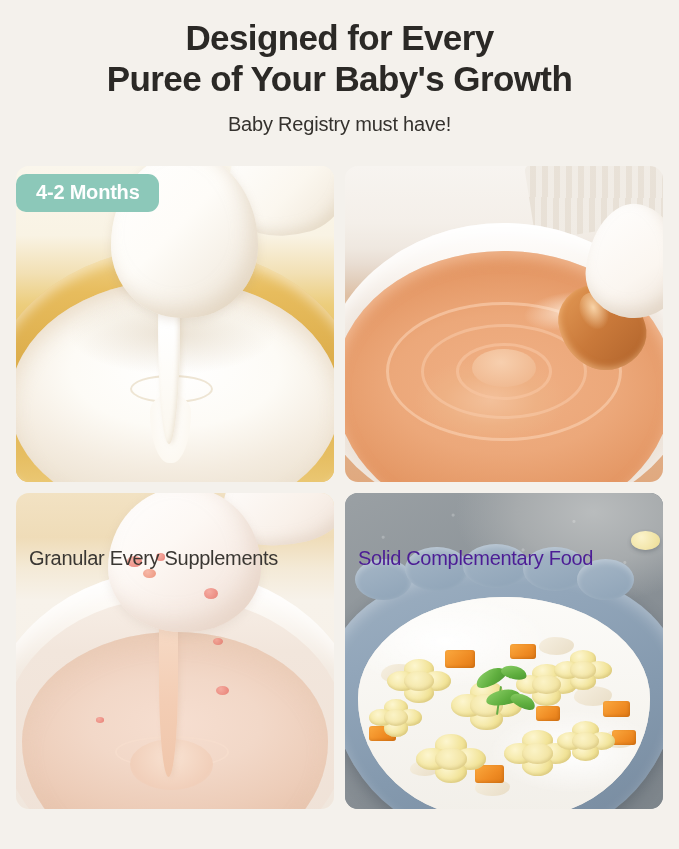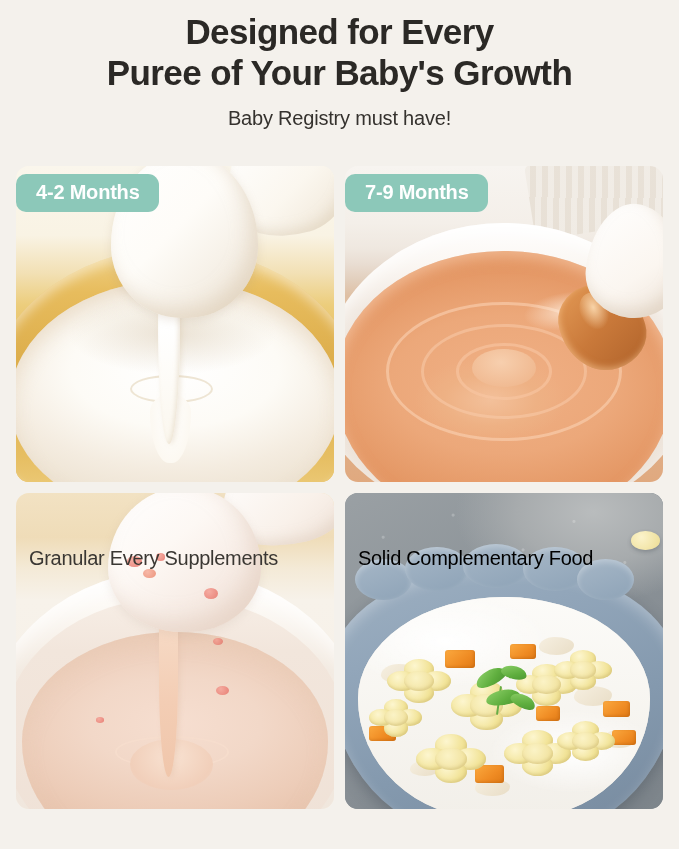--- a/index.html
+++ b/index.html
@@ -6,21 +6,21 @@
   * { margin:0; padding:0; box-sizing:border-box; }
   html, body {
     width:679px; height:849px;
     background:#f4f1ec;
     font-family:"Liberation Sans", sans-serif;
     overflow:hidden;
   }
   .page { position:relative; width:679px; height:849px; background:#f4f1ec; }
 
   
-  .header { padding-top:12px; text-align:center; }
+  .header { padding-top:18px; text-align:center; }
   .title {
     font-size:35px; line-height:1.17; font-weight:bold;
     color:#2b2926; letter-spacing:-0.6px;
   }
   .title .l2 { display:block; }
   .subtitle {
     margin-top:13px; font-size:20px; color:#35322e;
     font-weight:400; letter-spacing:-0.2px;
   }
 
@@ -48,21 +48,21 @@
     font-size:20px; font-weight:bold; letter-spacing:-0.2px;
     padding:7px 19px 8px 20px;
     border-radius:10px 11px 11px 10px;
     display:inline-block;
   }
   .caption {
     position:absolute; left:13px; top:54px; z-index:6;
     font-size:20px; color:#3a3733; letter-spacing:-0.3px;
     white-space:nowrap;
   }
-  .caption.light { color:#000000; }
+  .caption.light { color:#4c1d95; }
 
   
   .c1 { background:#f7f2e7; }
   .c1 .bg {
     position:absolute; inset:0;
     background:
       radial-gradient(ellipse 120% 60% at 50% 112%, #e8bf62 0%, #edcb78 30%, rgba(240,212,140,0) 62%),
       linear-gradient(#faf6ec 0%, #f9f3e4 22%, #f2e0b4 34%, #eccd7c 44%, #e8c164 56%, #e6bc5c 100%);
   }
   
@@ -384,21 +384,20 @@
         <div class="puree"></div>
         <div class="sw sw1"></div>
         <div class="sw sw2"></div>
         <div class="sw sw3"></div>
         <div class="center"></div>
         <div class="gloss"></div>
         <div class="drip"></div>
         <div class="dripgloss"></div>
         <div class="spoon2"></div>
       </div>
-      <div class="badge">7-9 Months</div>
     </div>
 
     <div class="card c3">
       <div class="photo">
         <div class="bg"></div>
         <div class="bowl"></div>
         <div class="bowl2"></div>
         <div class="pool"></div>
         <div class="ripple"></div>
         <div class="puddle"></div>

